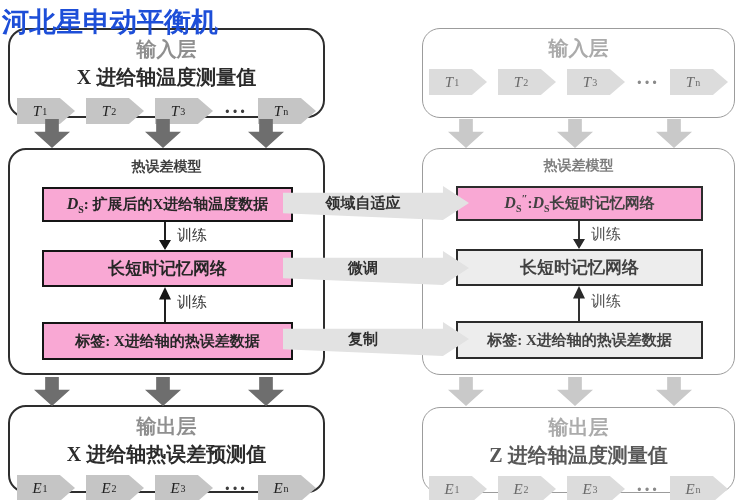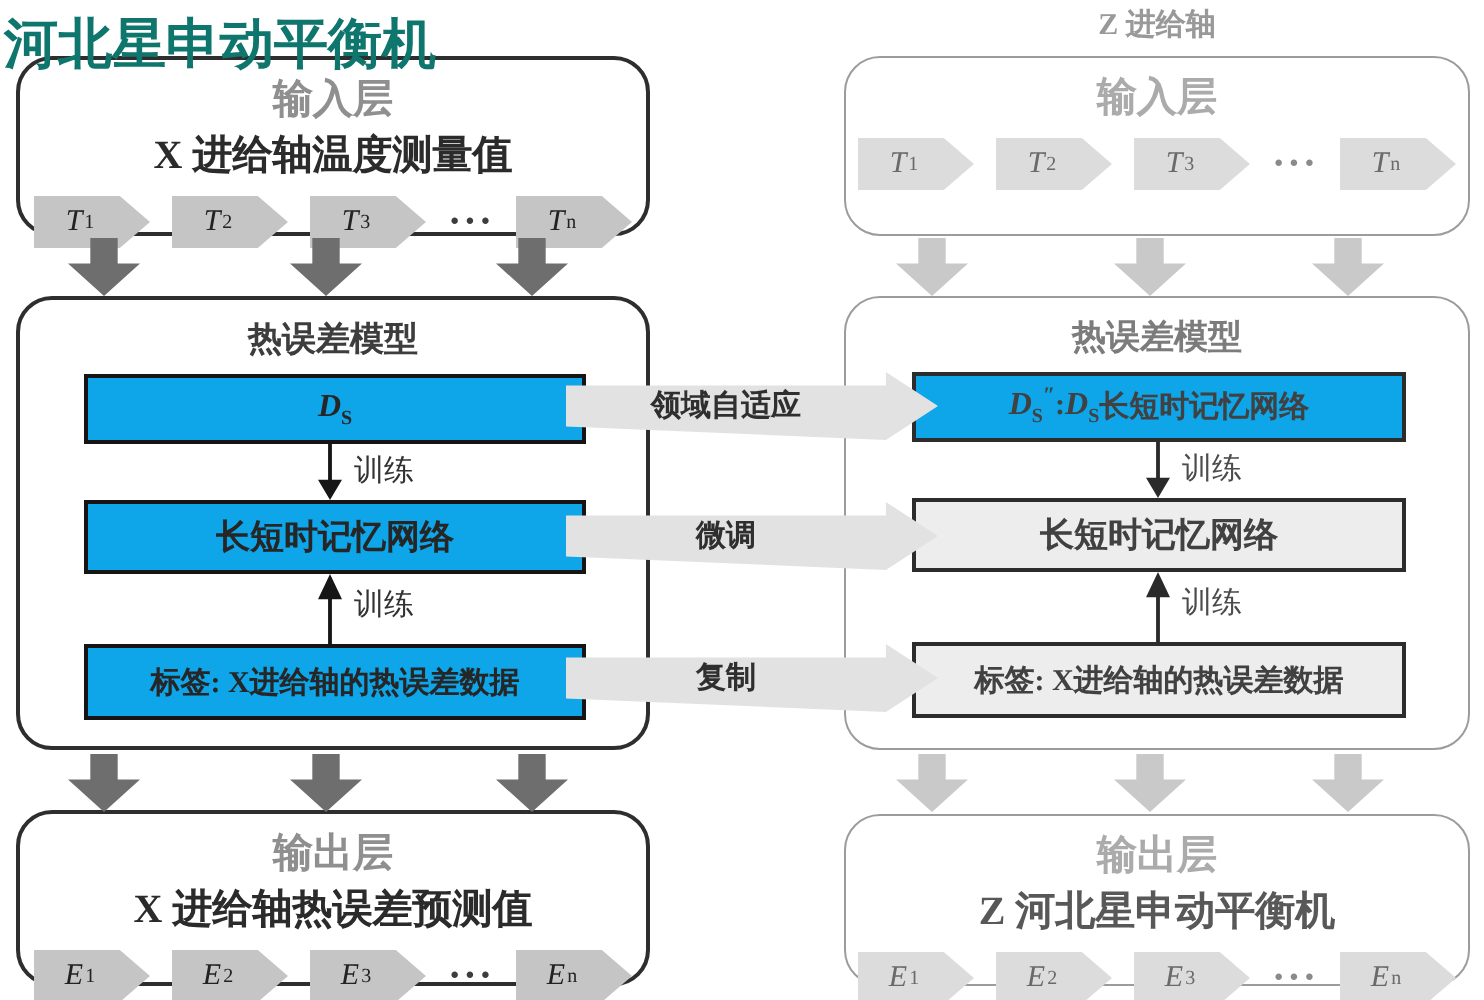--- a/index.html
+++ b/index.html
@@ -1,21 +1,21 @@
 <!DOCTYPE html>
 <html><head>
 <meta charset="utf-8">
 <style>
   html,body{margin:0;padding:0;background:#fff;}
   .page{position:relative;width:742px;height:500px;background:#fff;overflow:hidden;
         font-family:"Liberation Serif","DejaVu Serif",serif;}
 
   .watermark{position:absolute;left:2px;top:4px;z-index:20;
              font-family:Liberation Serif, serif;
-             font-size:27px;font-weight:bold;color:#0f766e;white-space:nowrap;}
+             font-size:27px;font-weight:bold;color:#1d4ed8;white-space:nowrap;}
 
   .col-header{position:absolute;text-align:center;font-size:15px;font-weight:bold;color:#999;z-index:1;}
 
   
   .rbox{position:absolute;background:#fff;border:2px solid #2e2e2e;border-radius:18px;box-sizing:border-box;z-index:2;}
   .rbox.light{border-color:#9c9c9c;border-width:1.5px;}
 
   .layer-label{text-align:center;margin-top:6px;font-size:20px;font-weight:bold;color:#8f8f8f;}
   .light .layer-label{color:#ababab;}
   .box-title{text-align:center;font-size:20px;font-weight:bold;color:#2b2b2b;margin-top:1px;}
@@ -32,23 +32,23 @@
   .dots{font-weight:bold;font-size:20px;letter-spacing:1px;color:#3d3d3d;line-height:1;}
   .light .dots{color:#8a8a8a;}
 
   
   .block-arrow-down{position:absolute;width:36px;height:29px;z-index:3;
         clip-path:polygon(31% 0,69% 0,69% 44%,100% 44%,50% 100%,0 44%,31% 44%);}
   .dark-fill{background:#6e6e6e;}
   .light-fill{background:#c9c9c9;}
 
   
-  .model-title{position:absolute;top:8px;width:100%;text-align:center;font-size:17px;font-weight:bold;color:#3d3d3d;}
+  .model-title{position:absolute;top:8px;width:100%;text-align:center;font-size:14px;font-weight:bold;color:#3d3d3d;}
   .light .model-title{color:#7c7c7c;}
-  .inner-box{position:absolute;background:#0ea5e9;border:2.5px solid #151515;box-sizing:border-box;
+  .inner-box{position:absolute;background:#f9a8d4;border:2.5px solid #151515;box-sizing:border-box;
              display:flex;align-items:center;justify-content:center;
              font-size:15px;font-weight:bold;color:#262626;white-space:nowrap;}
   .light .inner-box{border-color:#2c2c2c;color:#414141;text-align:right;}
   .light .inner-box.gray{background:#ededed;}
   .inner-box i{font-size:16px;}
   .inner-box sub{font-size:10px;font-style:normal;}
   .sup{font-size:11px;vertical-align:super;line-height:0;}
 
   .varrow{position:absolute;width:12px;background:#161616;z-index:2;}
   .varrow-down{clip-path:polygon(42% 0,58% 0,58% 64%,100% 64%,50% 100%,0 64%,42% 64%);}
@@ -64,21 +64,20 @@
   .harrow-label{position:absolute;width:86%;text-align:center;top:50%;transform:translateY(-50%);
         font-size:15px;font-weight:bold;color:#2f2f2f;}
 </style>
 </head>
 <body>
 
 <div class="page">
 
   <div class="watermark">河北星申动平衡机</div>
 
-  <div class="col-header" style="left:506px;top:3px;width:145px;">Z 进给轴</div>
 
   <div class="rbox dark" style="left:8px;top:28px;width:317px;height:90px;">
     <div class="layer-label">输入层</div>
     <div class="box-title">X 进给轴温度测量值</div>
     <div class="chev-row">
       <div class="chev">
           <i>T</i>
           <sub>1</sub>
         </div>
       <div class="chev">
@@ -98,20 +97,21 @@
   </div>
 
   <div class="block-arrow-down dark-fill" style="left:34px;top:119px;"></div>
   <div class="block-arrow-down dark-fill" style="left:145px;top:119px;"></div>
   <div class="block-arrow-down dark-fill" style="left:248px;top:119px;"></div>
 
   <div class="rbox dark" style="left:8px;top:148px;width:317px;height:227px;">
     <div class="model-title">热误差模型</div>
     <div class="inner-box" style="left:32px;top:37px;width:251px;height:35px;">
       <span><i>D</i><sub>S</sub><span class="sup"></span></span>
+        <span>: 扩展后的X进给轴温度数据</span>
         <span><i></i><sub></sub></span>
         <span></span>
     </div>
     <div class="varrow varrow-down" style="left:149px;top:72px;height:28px;"></div>
     <div class="train-label" style="left:167px;top:76px;">训练</div>
     <div class="inner-box" style="left:32px;top:100px;width:251px;height:37px;font-size:17px;">长短时记忆网络</div>
     <div class="varrow varrow-up" style="left:149px;top:137px;height:35px;"></div>
     <div class="train-label" style="left:167px;top:143px;">训练</div>
     <div class="inner-box" style="left:32px;top:172px;width:251px;height:38px;">标签: X进给轴的热误差数据</div>
   </div>
@@ -199,21 +199,21 @@
     <div class="train-label" style="left:168px;top:143px;">训练</div>
     <div class="inner-box gray" style="left:33px;top:172px;width:247px;height:38px;">标签: X进给轴的热误差数据</div>
   </div>
 
   <div class="block-arrow-down light-fill" style="left:448px;top:377px;"></div>
   <div class="block-arrow-down light-fill" style="left:557px;top:377px;"></div>
   <div class="block-arrow-down light-fill" style="left:656px;top:377px;"></div>
 
   <div class="rbox light" style="left:422px;top:407px;width:313px;height:86px;">
     <div class="layer-label">输出层</div>
-    <div class="box-title">Z 河北星申动平衡机</div>
+    <div class="box-title">Z 进给轴温度测量值</div>
     <div class="chev-row">
       <div class="chev">
           <i>E</i>
           <sub>1</sub>
         </div>
       <div class="chev">
           <i>E</i>
           <sub>2</sub>
         </div>
       <div class="chev">

